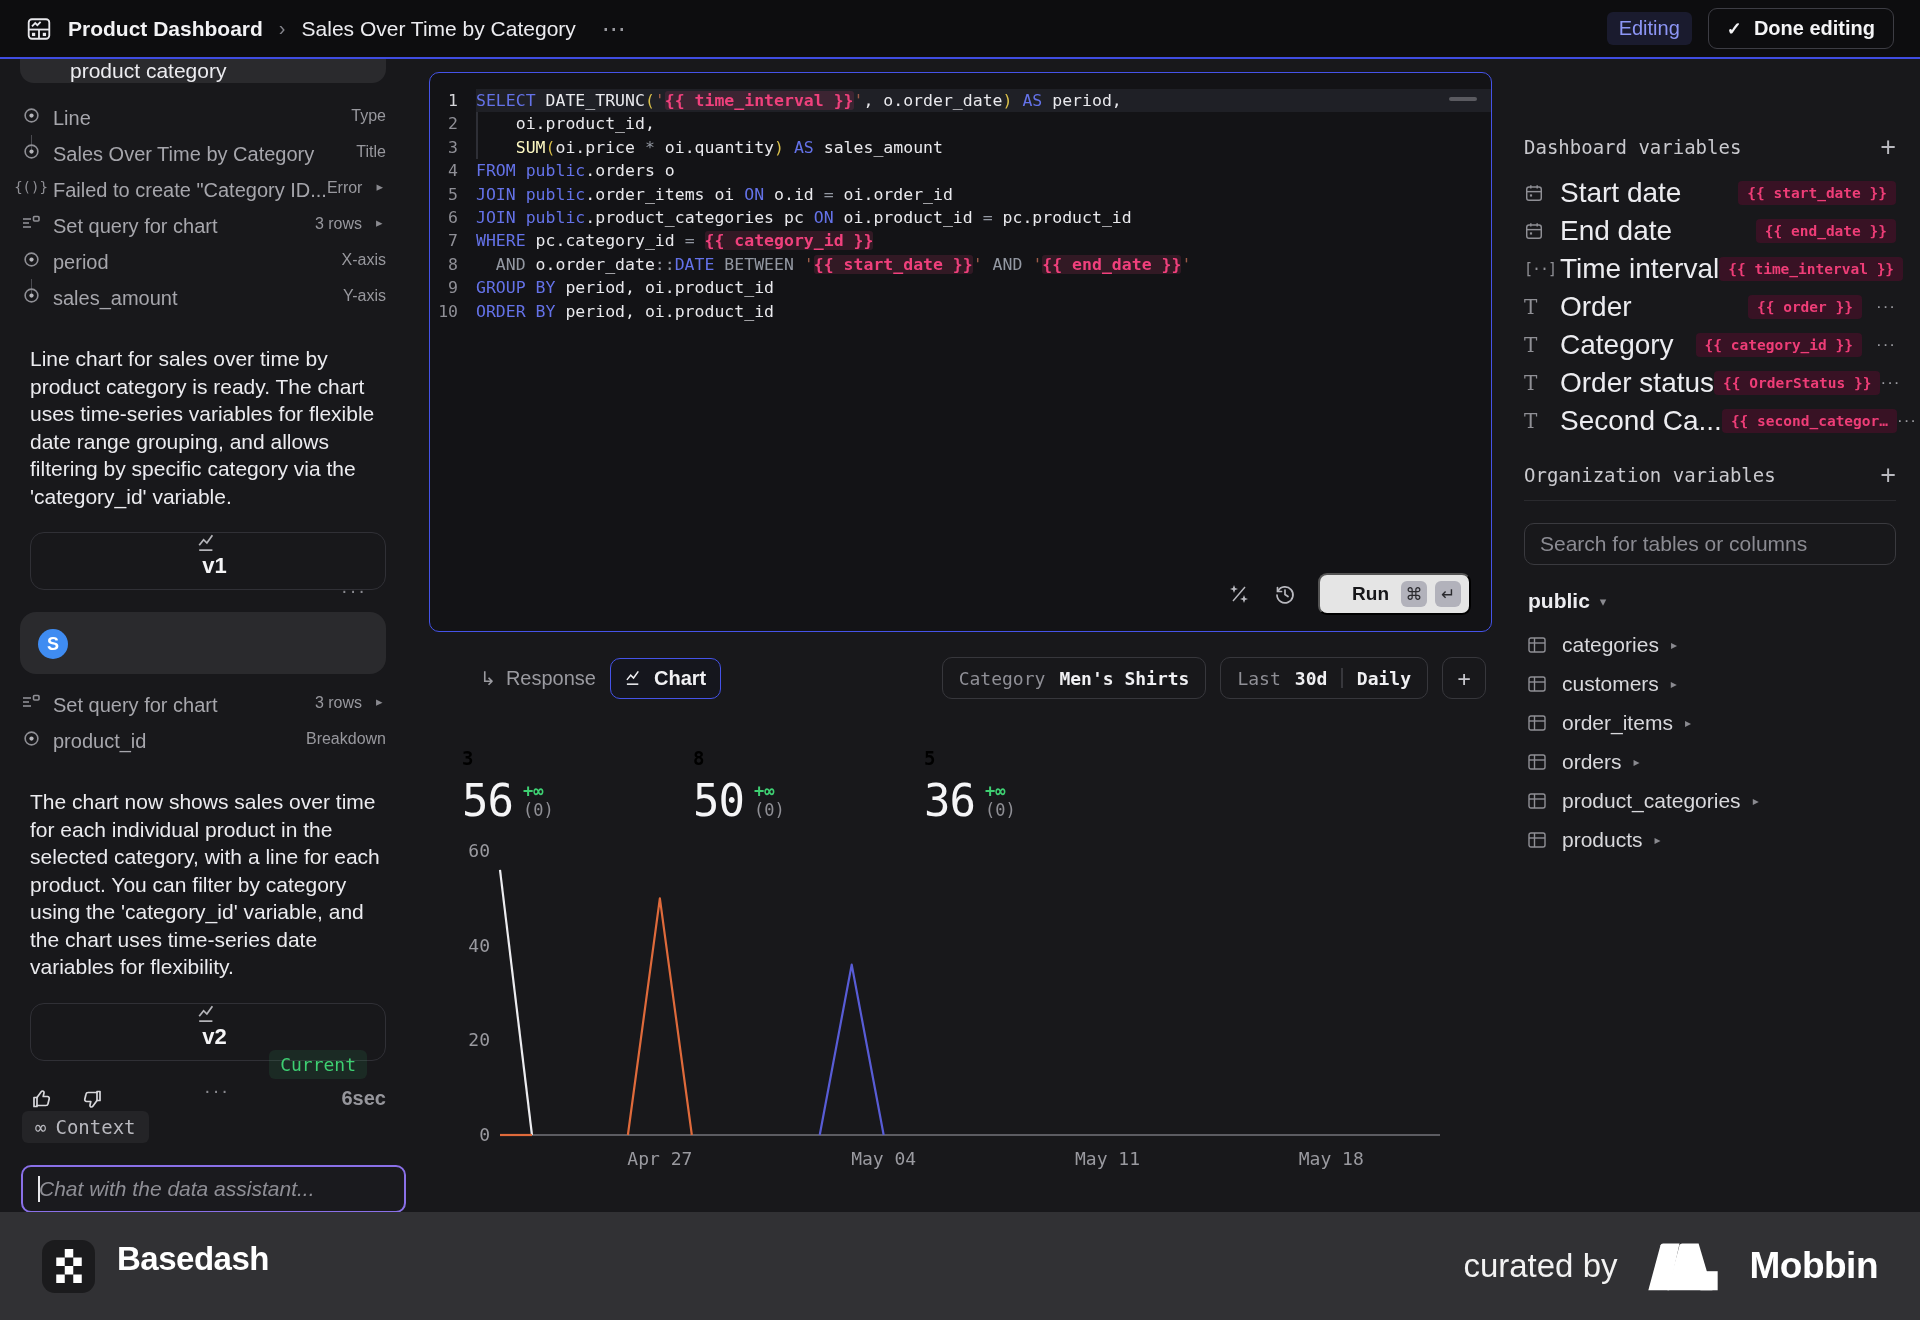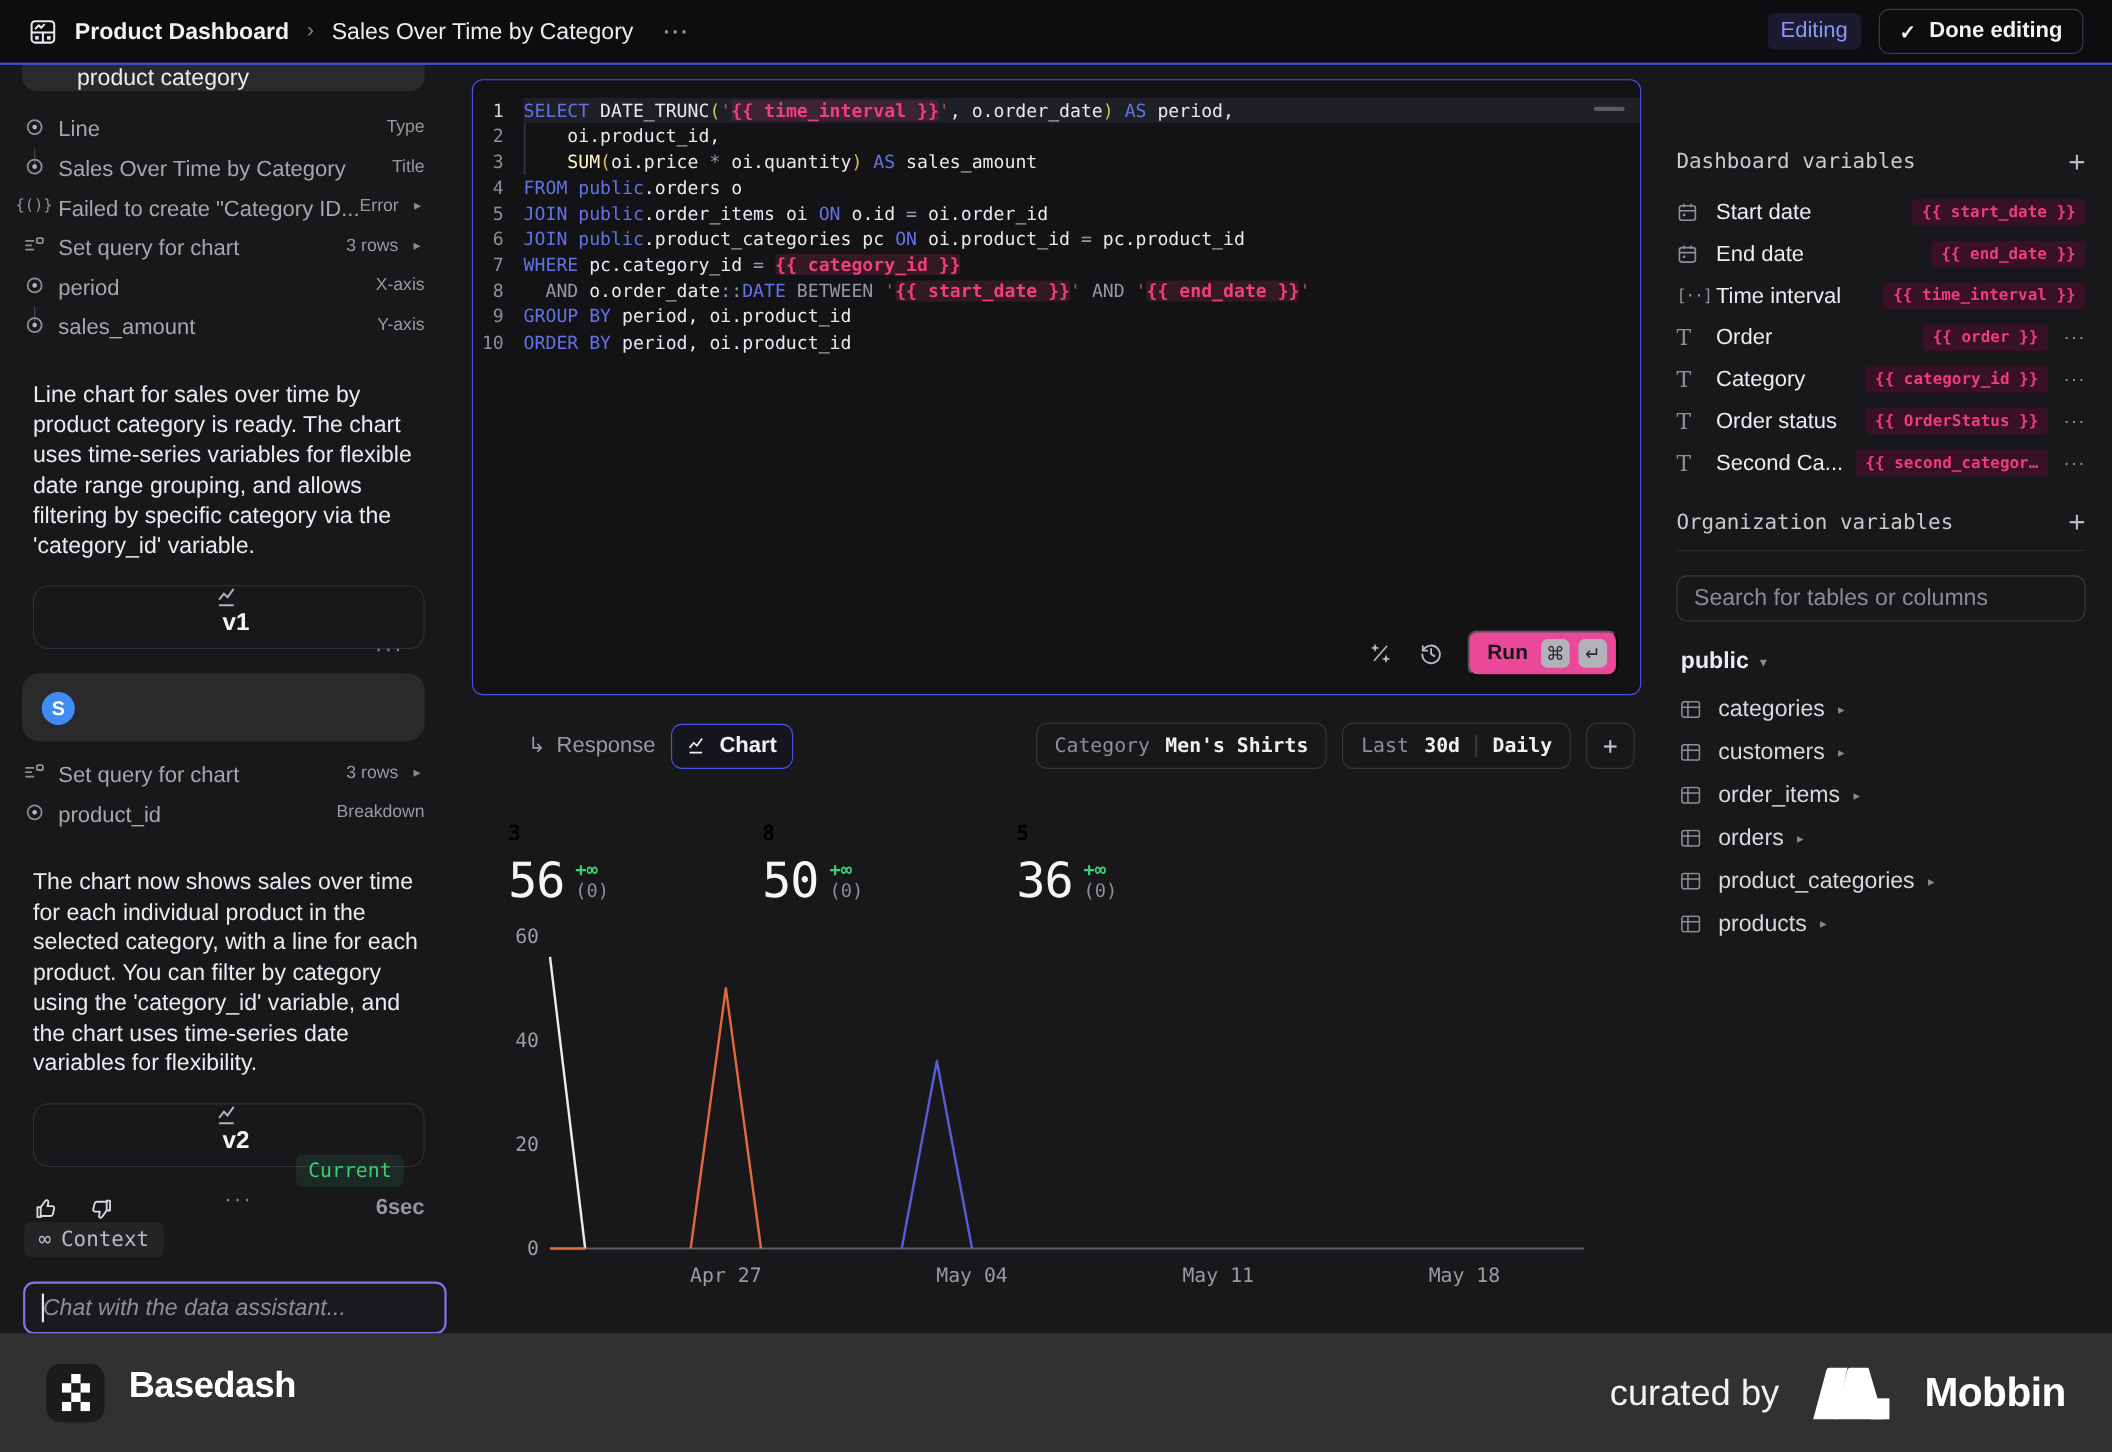--- a/index.html
+++ b/index.html
@@ -61,21 +61,21 @@
   .code-line.active .ln { color:#d6d6da; }
   .code-body { flex:1; white-space:pre; color:#e9e9ed; position:relative; padding-right:16px; }
   .code-line.active .code-body { background:#1f2026; }
   .code-body.guide::before { content:""; position:absolute; left:0; top:0; bottom:0; width:1.5px; background:#2e2f36; }
   .tk-k { color:#6472e8; } .tk-p { color:#e9e9ed; } .tk-o { color:#9398a2; }
   .tk-f { color:#fef9c3; } .tk-y { color:#d9bf4a; } .tk-q { color:#9c5a48; }
   .tk-v { color:#f0407c; background:rgba(240,64,124,0.14); border-radius:3px; font-weight:700; }
   .editor-handle { position:absolute; top:24px; right:14px; width:28px; height:4px; background:#5a5a60; border-radius:2px; }
   .editor-actions { position:absolute; bottom:16px; right:20px; display:flex; align-items:center; gap:20px; }
   .ed-icon { width:26px; height:26px; display:flex; align-items:center; justify-content:center; color:#b9b9bf; }
-  .run-btn { display:flex; align-items:center; gap:8px; background:#ec4899; border-radius:9px; padding:6px 8px 6px 16px; }
+  .run-btn { display:flex; align-items:center; gap:8px; background:#e5e5e5; border-radius:9px; padding:6px 8px 6px 32px; }
   .run-lbl { color:#17171a; font-size:19px; font-weight:600; margin-right:4px; }
   .kbd { width:26px; height:26px; background:#b2b2bb; border-radius:6px; color:#2a2a2e; display:flex; align-items:center; justify-content:center; font-size:17px; }
 
   
   .tabsrow { display:flex; align-items:center; margin:25px 22px 0 21px; padding-left:37px; height:42px; }
   .tab { display:flex; align-items:center; gap:10px; padding:8px 14px; border-radius:10px; font-size:20px; color:#9a9aa0; }
   .tab.active { border:1.5px solid #4553e8; background:#15161d; color:#f0f0f3; font-weight:600; }
   .tab .t-arrow { font-size:19px; }
   .chips { margin-left:auto; display:flex; align-items:center; gap:14px; }
   .chip { display:flex; align-items:center; gap:14px; height:42px; border:1.5px solid #37373c; border-radius:10px; padding:0 16px; font-family:"DejaVu Sans Mono", monospace; font-size:18px; }
@@ -100,21 +100,21 @@
   
   .vars { width:412px; flex:none; padding:33px 24px 0 16px;margin-top:44px; }
   .sec-head { display:flex; align-items:center; }
   .sec-title { font-family:"DejaVu Sans Mono", monospace; font-size:19px; color:#c9c9ce; }
   .sec-plus { margin-left:auto; color:#b9b9bf; font-size:27px; font-weight:300; line-height:20px; }
   .var-list { margin-top:16px; }
   .var-row { height:38px; display:flex; align-items:center; }
   .var-icon { width:28px; flex:none; display:flex; align-items:center; color:#8f8f95; }
   .t-glyph { font-family:"DejaVu Serif", serif; font-size:20px; color:#8f8f95; }
   .br-glyph { font-family:"DejaVu Sans Mono", monospace; font-size:15px; color:#8f8f95; letter-spacing:-1px; }
-  .var-name { margin-left:8px; color:#ececf0; font-size:20px; font-weight:500; white-space:nowrap; }
+  .var-name { margin-left:8px; color:#ececf0; font-size:28px; font-weight:500; white-space:nowrap; }
   .var-chip { margin-left:auto; font-family:"DejaVu Sans Mono", monospace; font-size:14.5px; font-weight:700; color:#ee3d77; background:#381224; border-radius:4px; padding:4px 9px; white-space:nowrap; }
   .var-menu { width:34px; text-align:right; color:#9a9aa0; font-size:17px; letter-spacing:1px; }
   .org-head { margin-top:24px; }
   .org-divider { margin-top:14px; border-bottom:1.5px solid #2a2a2e; }
   .search-input { margin-top:22px; width:100%; height:42px; background:transparent; border:1.5px solid #3a3a3f; border-radius:10px; color:#dcdce0; font-size:21px; padding:0 15px; outline:none; font-family:"Liberation Sans", sans-serif; }
   .search-input::placeholder { color:#8b8b92; }
   .schema-row { margin-top:24px; display:flex; align-items:center; gap:10px; padding-left:4px; }
   .schema-name { color:#ececf0; font-size:21px; font-weight:600; }
   .schema-caret { color:#8a8a90; font-size:13px; }
   .tbl-list { margin-top:12px; }

